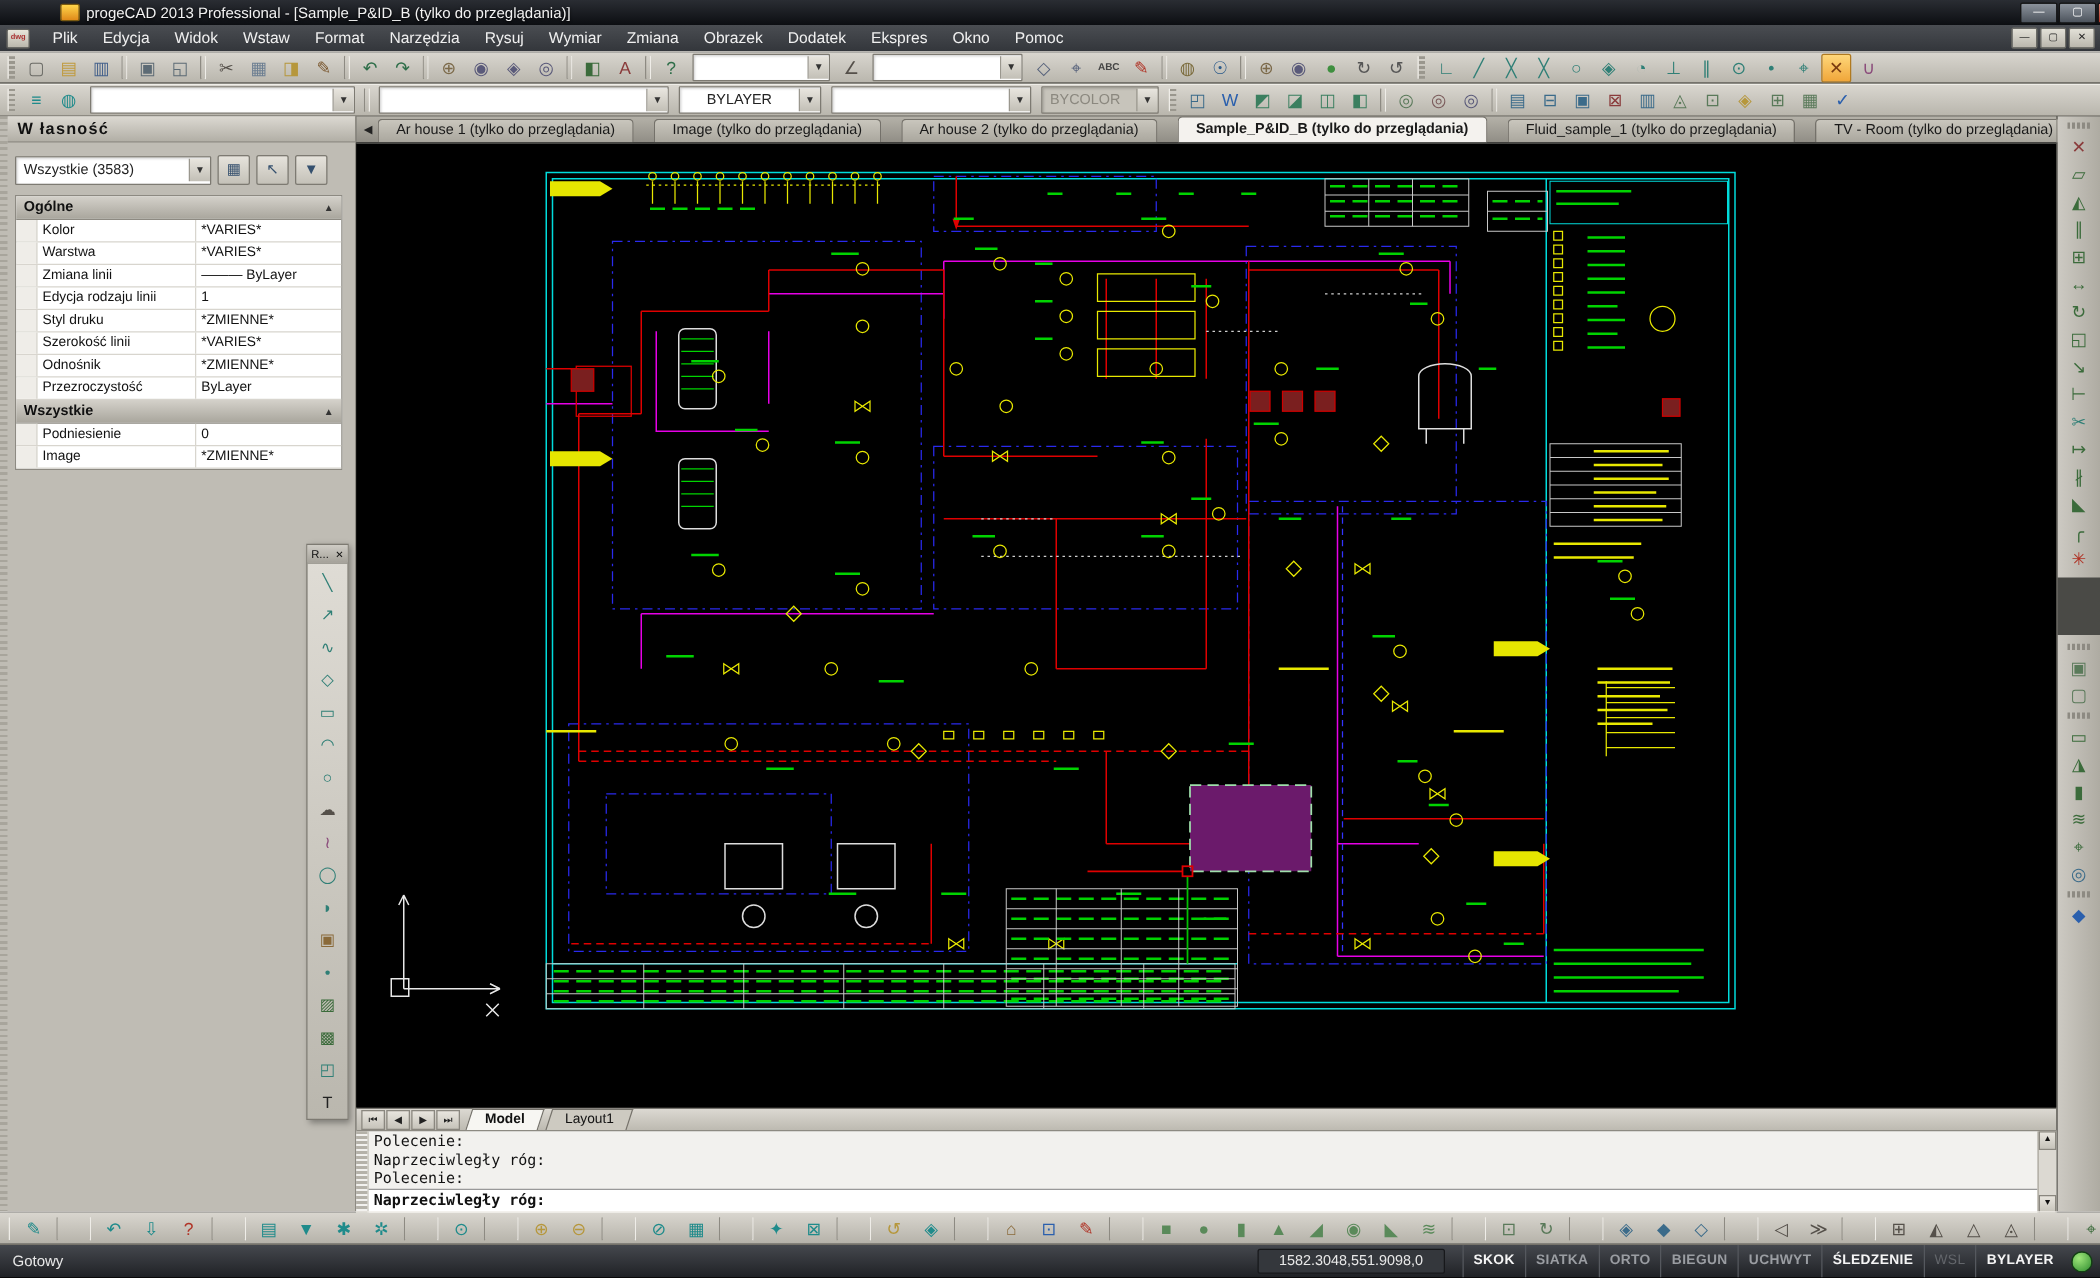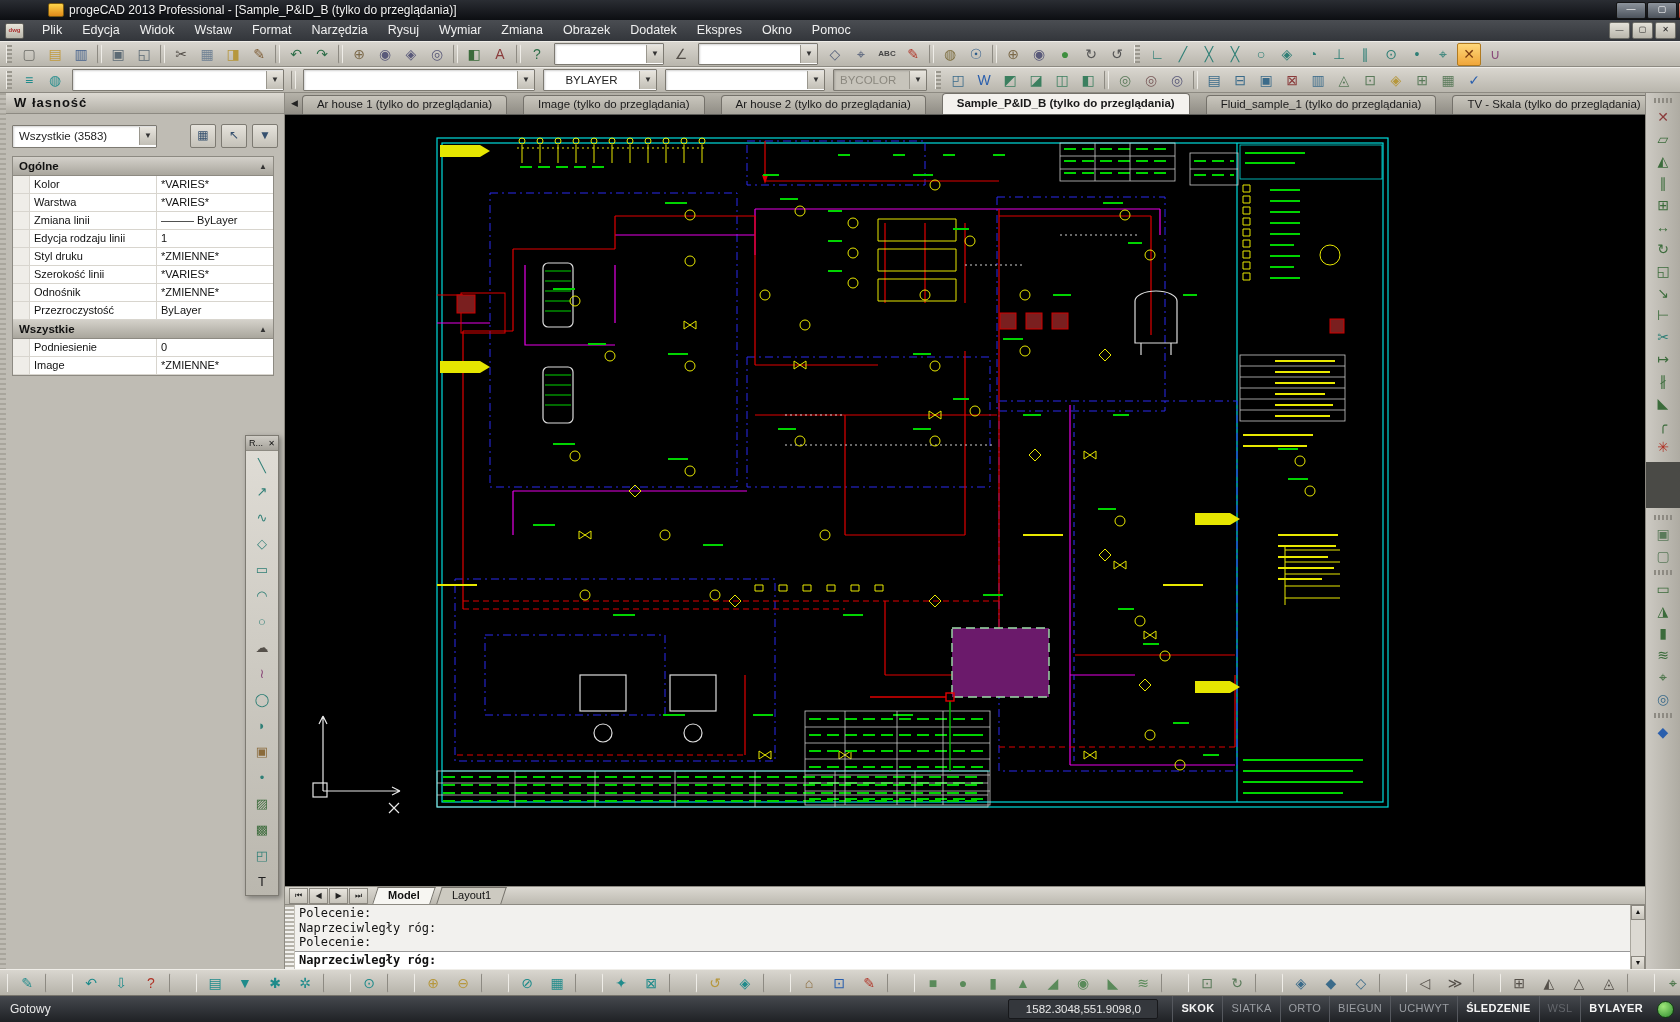--- a/index.html
+++ b/index.html
@@ -48,21 +48,21 @@
   .combo.disabled .val{color:#8b887f;}
   
   #workspace{position:absolute;left:0;top:93px;width:1680px;height:876px;display:flex;}
   
   #leftpanel{width:285px;height:876px;background:#bfbcb4;position:relative;flex:none;
     border-right:1px solid #8d8a82;box-sizing:border-box;}
   #leftpanel .lgrip{position:absolute;left:0;top:0;width:6px;height:100%;
     background:repeating-linear-gradient(#a8a59c 0 2px,#bfbcb4 2px 5px);}
   .paneltitle{margin-left:6px;height:20px;background:linear-gradient(#dcd9d2,#b2afa6);
     border-bottom:1px solid #8d8a82;font-weight:bold;font-size:13px;line-height:20px;padding-left:8px;letter-spacing:1px;}
-  .selrow{display:flex;align-items:center;margin:10px 6px 8px 12px;gap:28px;}
+  .selrow{display:flex;align-items:center;margin:10px 22px 8px 12px;}
   .selrow .combo{flex:1;height:21px;margin:0;}
   .sqbtn{width:24px;height:22px;margin-left:5px;background:linear-gradient(#e6e3dc,#c4c1b8);
     border:1px solid #7d7a72;border-radius:2px;font-size:12px;text-align:center;line-height:21px;color:#35506e;flex:none;}
   .propgrid{margin:4px 10px 0 12px;border:1px solid #8d8a82;background:#fff;}
   .sechdr{display:flex;align-items:center;height:18px;background:linear-gradient(#d4d1ca,#a9a69d);
     border-bottom:1px solid #8d8a82;font-weight:bold;font-size:11.5px;padding:0 6px;}
   .sechdr .cap{margin-left:auto;font-size:8px;color:#333;}
   .prow{display:flex;height:17px;border-bottom:1px solid #d8d5ce;font-size:11px;}
   .prow .ind{width:16px;background:#efede8;border-right:1px solid #d8d5ce;flex:none;}
   .prow .lab{width:118px;padding:2px 4px 0;border-right:1px solid #d8d5ce;white-space:nowrap;overflow:hidden;flex:none;}
@@ -123,21 +123,21 @@
   #bottombar .tbtn{width:26px;}
   
   #statusbar{position:absolute;left:0;top:996px;width:1680px;height:26px;
     background:linear-gradient(#45484e,#1f2125);color:#e8e8e8;display:flex;align-items:center;font-size:12px;}
   #statusbar .msg{padding-left:10px;}
   #statusbar .right{margin-left:auto;display:flex;align-items:center;height:100%;}
   .coords{min-width:128px;padding:0 10px;height:18px;line-height:18px;background:#34373c;
     border:1px solid #17181b;border-radius:2px;font-size:11.5px;text-align:center;margin-right:14px;}
   .toggle{padding:0 8px;height:100%;line-height:25px;border-left:1px solid #55585e;font-size:11px;letter-spacing:.3px;}
   .toggle.on{color:#f5f5f5;font-weight:bold;}
-  .toggle.off{color:#9a9da2;}
+  .toggle.off{color:#9a9da2;font-weight:bold;}
   .toggle.dim{color:#63666b;}
   .statusdot{width:15px;height:15px;border-radius:50%;background:radial-gradient(circle at 35% 30%,#9fe77a,#2e8b2e);
     border:1px solid #123f12;margin:0 6px;}
 </style>
 </head>
 <body>
 
 <div id="titlebar">
   <span class="appicon"></span>
   <span class="title">progeCAD 2013 Professional - [Sample_P&amp;ID_B (tylko do przeglądania)]</span>
@@ -588,21 +588,21 @@
 
   <div id="centercol">
     <div id="tabstrip">
       <span class="tabscroll">◀</span>
       <div style="display:flex;align-items:flex-end">
         <span class="doctab">Ar house 1 (tylko do przeglądania)</span>
           <span class="doctab">Image (tylko do przeglądania)</span>
           <span class="doctab">Ar house 2 (tylko do przeglądania)</span>
           <span class="doctab active">Sample_P&amp;ID_B (tylko do przeglądania)</span>
           <span class="doctab">Fluid_sample_1 (tylko do przeglądania)</span>
-          <span class="doctab">TV - Skala (tylko do przeglądania)</span>
+          <span class="doctab">TV - Room (tylko do przeglądania)</span>
       </div>
       <span class="tabscroll">▶</span>
       <span class="tabdots">....</span>
     </div>
 
     <div id="canvas">
       <svg width="1360" height="771" viewBox="0 0 1360 771">
 
         <g stroke="#00dcdc" fill="none" stroke-width="1.2">
           <rect x="152" y="23" width="951" height="669"></rect>

